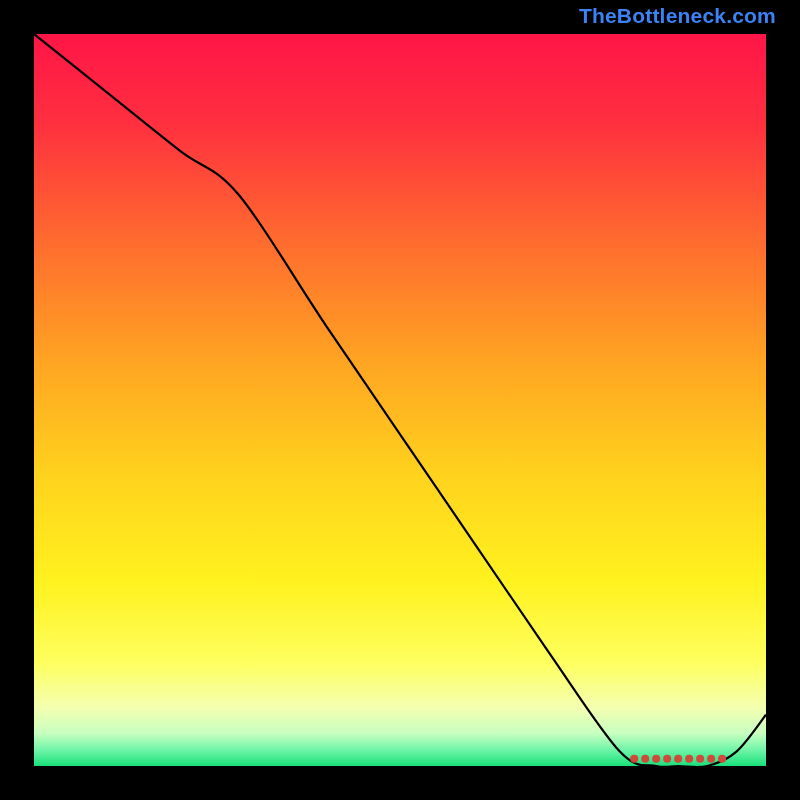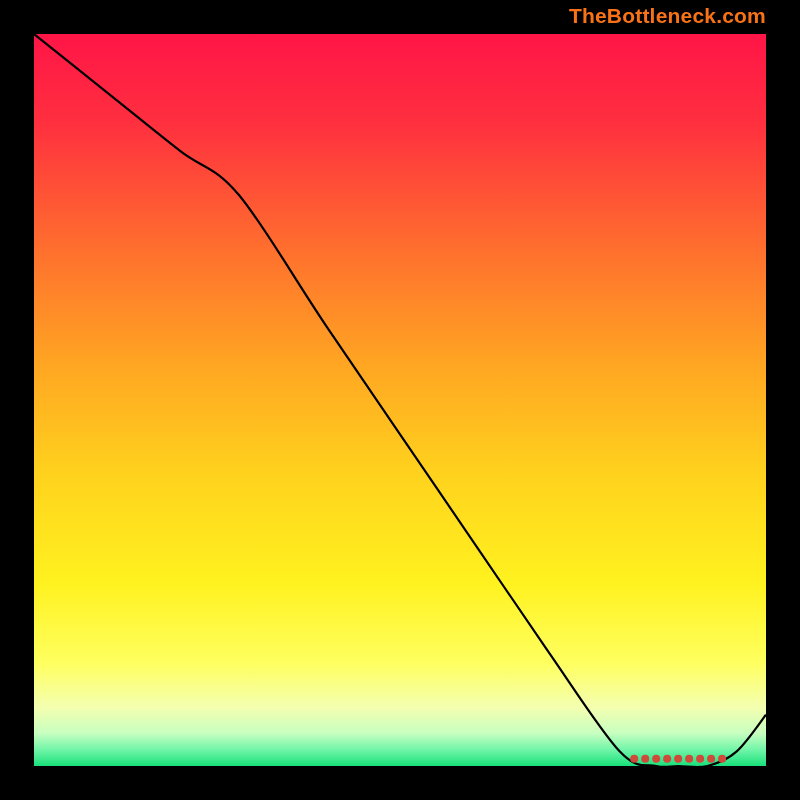--- a/index.html
+++ b/index.html
@@ -13,22 +13,22 @@
   }
   .outer {
     width: 800px;
     height: 800px;
     position: relative;
     background: #000;
   }
   .attribution {
     position: absolute;
     top: 4px;
-    right: 34px;
-    color: #f97316;
+    right: 24px;
+    color: #3b82f6;
     font-size: 21px;
     font-weight: 600;
     letter-spacing: 0.2px;
   }
   .plot-frame {
     position: absolute;
     left: 32px;
     top: 32px;
     width: 736px;
     height: 736px;

